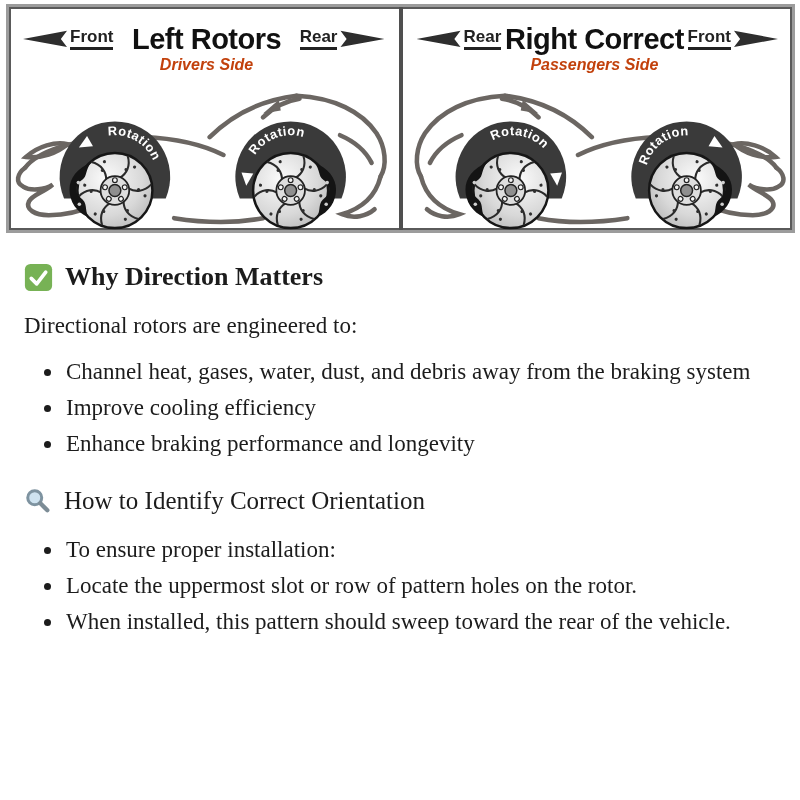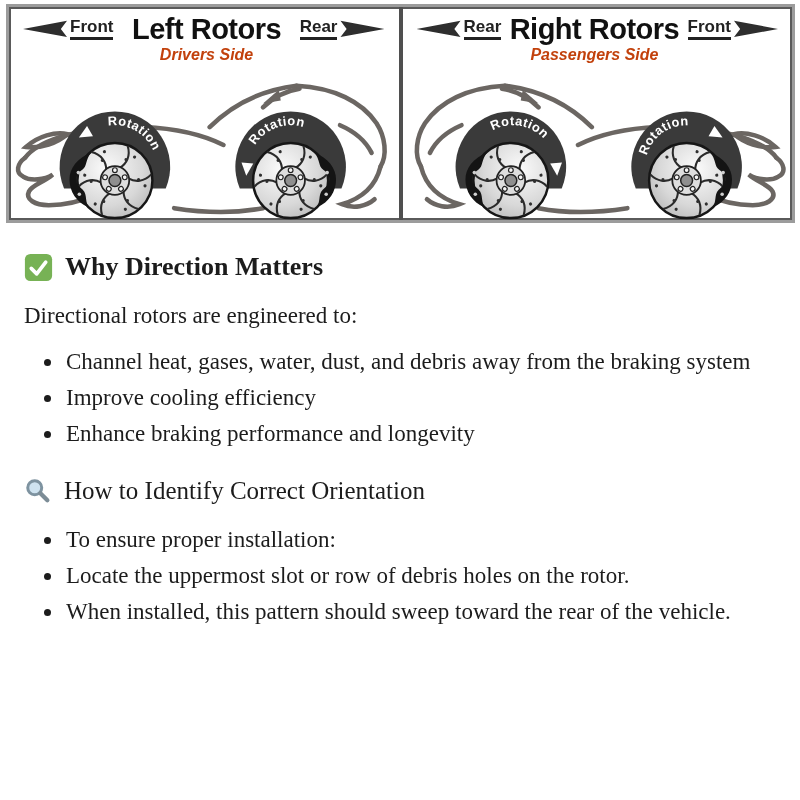--- a/index.html
+++ b/index.html
@@ -7,21 +7,21 @@
     width:800px;height:800px;overflow:hidden;background:#ffffff;
     font-family:"Liberation Serif",serif;color:#1c1c1c;
   }
   
   .diagram{
     margin:4px 5px 0 6px;
     border:3px solid #9c9c9c;
     box-shadow:inset 0 0 0 2px #5a5a5a;
     display:flex;background:#fff;
   }
-  .panel{flex:1;min-width:0;padding-top:4px;}
+  .panel{flex:1;min-width:0;padding-top:14px;}
   .panel + .panel{border-left:4px solid #4f4f4f;}
   .panel-header{
     display:flex;justify-content:space-between;align-items:flex-start;
     padding:7px 14px 0 14px;height:46px;
     font-family:"Liberation Sans",sans-serif;
   }
   .edge{display:flex;align-items:center;gap:3px;font-weight:bold;font-size:17px;color:#222;}
   .edge .lbl{border-bottom:3px solid #222;line-height:1.05;padding-bottom:1px;}
   .arrow{width:44px;height:17px;background:#2e2e2e;flex:0 0 auto;}
   .arrow-left{clip-path:polygon(0 50%,100% 2%,86% 50%,100% 98%);}
@@ -152,21 +152,21 @@
     </svg>
   </section>
 
   <section class="panel">
     <div class="panel-header">
       <span class="edge">
         <span class="arrow arrow-left"></span>
         <span class="lbl">Rear</span>
       </span>
       <span class="title-block">
-        <div class="panel-title">Right Rotors</div>
+        <div class="panel-title">Right Correct</div>
         <div class="panel-subtitle">Passengers Side</div>
       </span>
       <span class="edge">
         <span class="lbl">Front</span>
         <span class="arrow arrow-right"></span>
       </span>
     </div>
     <svg class="car" viewBox="0 0 384 158">
       <use href="#carbody" transform="translate(384,0) scale(-1,1)"></use>
       <g font-family="Liberation Sans, sans-serif" font-size="13" font-weight="bold" fill="#ffffff" letter-spacing="0.5">
@@ -201,17 +201,17 @@
   <h2 class="regular">
     <svg width="28" height="28" viewBox="0 0 30 30">
       <circle cx="11.5" cy="11.5" r="7.5" fill="#cfe3f0" stroke="#7e93a0" stroke-width="3.2"></circle>
       <line x1="17.5" y1="17.5" x2="25" y2="25" stroke="#7c8c96" stroke-width="4.6" stroke-linecap="round"></line>
     </svg>
     <span>How to Identify Correct Orientation</span>
   </h2>
 
   <ul>
     <li>To ensure proper installation:</li>
-    <li>Locate the uppermost slot or row of debris holes on the rotor.</li>
+    <li>Locate the uppermost slot or row of pattern holes on the rotor.</li>
     <li>When installed, this pattern should sweep toward the rear of the vehicle.</li>
   </ul>
 
 </article>
 
 </body></html>

